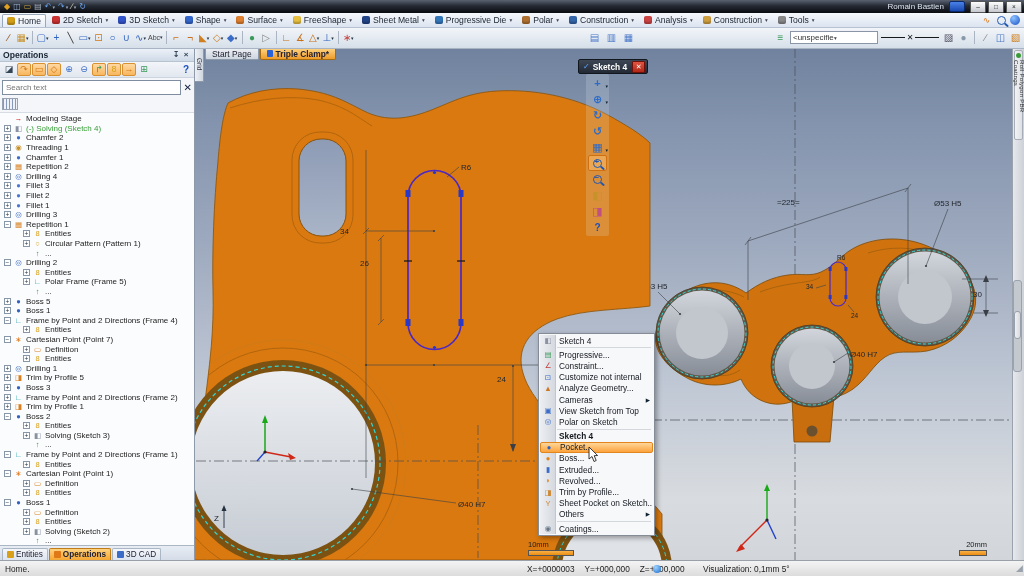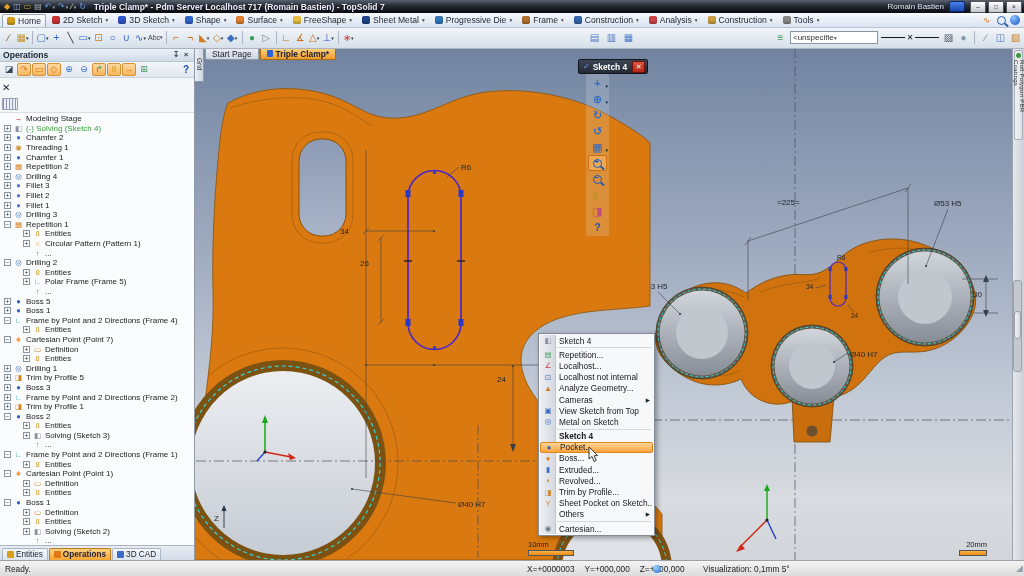--- a/index.html
+++ b/index.html
@@ -149,21 +149,20 @@
       <span class="qi" style="color: rgb(200, 160, 64);">▭</span>
       <span class="qi" style="color: rgb(170, 180, 192);">▤</span>
       <span class="qi" style="color: rgb(106, 160, 232);">↶</span>
       <span class="qcaret">▾</span>
       <span class="qi" style="color: rgb(106, 160, 232);">↷</span>
       <span class="qcaret">▾</span>
       <span class="qi" style="color: rgb(232, 216, 192);">∕</span>
       <span class="qcaret">▾</span>
       <span class="qi" style="color: rgb(106, 160, 232);">↻</span>
     </div>
-  <div class="tb-title">Triple Clamp* - Pdm Server Localhost 717 (Romain Bastien) - TopSolid 7</div>
   <div class="tb-right">
     <span class="tb-user">Romain Bastien</span>
     <span class="tb-badge"></span>
     <span id="winBtns" style="display:flex;gap:2px">
         <span class="winbtn">–</span>
         <span class="winbtn">□</span>
         <span class="winbtn">×</span>
       </span>
   </div>
 </div>
@@ -204,21 +203,21 @@
         <span>Sheet Metal</span>
         <span class="caret">▾</span>
       </div>
       <div class="rtab">
         <span class="chip" style="background: rgb(51, 119, 187);"></span>
         <span>Progressive Die</span>
         <span class="caret">▾</span>
       </div>
       <div class="rtab">
         <span class="chip" style="background: rgb(176, 112, 48);"></span>
-        <span>Frame</span>
+        <span>Polar</span>
         <span class="caret">▾</span>
       </div>
       <div class="rtab">
         <span class="chip" style="background: rgb(51, 102, 170);"></span>
         <span>Construction</span>
         <span class="caret">▾</span>
       </div>
       <div class="rtab">
         <span class="chip" style="background: rgb(204, 68, 68);"></span>
         <span>Analysis</span>
@@ -314,20 +313,21 @@
       <span class="lp-ti on" style="color: rgb(208, 120, 24);">◇</span>
       <span class="lp-ti" style="color: rgb(58, 108, 200);">⊕</span>
       <span class="lp-ti" style="color: rgb(58, 108, 200);">⊖</span>
       <span class="lp-ti on" style="color: rgb(58, 154, 90);">↱</span>
       <span class="lp-ti on" style="color: rgb(216, 160, 24);">8</span>
       <span class="lp-ti on" style="color: rgb(208, 120, 24);">→</span>
       <span class="lp-ti" style="color: rgb(58, 154, 90);">⊞</span>
       <span class="lp-help">?</span>
     </div>
   <div class="lp-search">
+    <input placeholder="Search text" style="">
     <span class="lp-x">✕</span>
   </div>
   <div class="lp-filter">
     <div class="lp-fbtn"></div>
   </div>
   <div class="lp-tree" id="lpTree">
       <div class="trow" style="padding-left: 4px;">
         <span style="width: 10px; flex: 0 0 auto;"></span>
         <span class="ticon" style="color: rgb(212, 32, 32);">→</span>
         <span class="tlabel">Modeling Stage</span>
@@ -801,46 +801,46 @@
   <div class="ctxmenu">
     <div class="gutter"></div>
     <div id="menuItems">
         <div class="mrow">
           <span class="mi" style="color: rgb(138, 146, 162);">◧</span>
           <span class="ml">Sketch 4</span>
         </div>
         <div class="msep"></div>
         <div class="mrow">
           <span class="mi" style="color: rgb(58, 154, 90);">▤</span>
-          <span class="ml">Repetition...</span>
+          <span class="ml">Progressive...</span>
         </div>
         <div class="mrow">
           <span class="mi" style="color: rgb(192, 64, 64);">∠</span>
-          <span class="ml">Localhost...</span>
+          <span class="ml">Constraint...</span>
         </div>
         <div class="mrow">
           <span class="mi" style="color: rgb(58, 108, 200);">⊡</span>
-          <span class="ml">Localhost not internal</span>
+          <span class="ml">Customize not internal</span>
         </div>
         <div class="mrow">
           <span class="mi" style="color: rgb(204, 119, 34);">▲</span>
           <span class="ml">Analyze Geometry...</span>
         </div>
         <div class="mrow">
           <span class="mi"></span>
           <span class="ml">Cameras</span>
           <span class="subar">▶</span>
         </div>
         <div class="mrow">
           <span class="mi" style="color: rgb(58, 108, 200);">▣</span>
           <span class="ml">View Sketch from Top</span>
         </div>
         <div class="mrow">
           <span class="mi" style="color: rgb(58, 108, 200);">◎</span>
-          <span class="ml">Metal on Sketch</span>
+          <span class="ml">Polar on Sketch</span>
         </div>
         <div class="msep"></div>
         <div class="mrow head">
           <span class="mi"></span>
           <span class="ml">Sketch 4</span>
         </div>
         <div class="mrow hl">
           <span class="mi" style="color: rgb(47, 98, 192);">●</span>
           <span class="ml">Pocket...</span>
         </div>
@@ -865,21 +865,21 @@
           <span class="ml">Sheet Pocket on Sketch...</span>
         </div>
         <div class="mrow">
           <span class="mi"></span>
           <span class="ml">Others</span>
           <span class="subar">▶</span>
         </div>
         <div class="msep"></div>
         <div class="mrow">
           <span class="mi" style="color: rgb(102, 119, 136);">◉</span>
-          <span class="ml">Cartesian...</span>
+          <span class="ml">Coatings...</span>
         </div>
       </div>
   </div>
 
   <div class="cursor">
     <svg width="12" height="16">
         <path d="M1,0 L1,12 L4,9.5 L6,14.5 L8.2,13.5 L6.2,8.7 L9.6,8.5 Z" fill="#fff" stroke="#222" stroke-width="0.9"></path>
       </svg>
   </div>
 
@@ -895,21 +895,21 @@
 
   <div class="scale" id="scaleL">
     <span>10mm</span><div class="bar"></div>
   </div>
   <div class="scale" id="scaleR">
     <span>20mm</span><div class="bar"></div>
   </div>
 </div>
 
 <div class="statusbar">
-  <span id="sb-ready">Ready.</span>
+  <span id="sb-ready">Home.</span>
   <div class="sb-coords">
     <span>X=+0000003</span>
     <span>Y=+000,000</span>
     <span>Z=+000,000</span>
   </div>
   <span class="sb-ball"></span>
   <span id="sb-vis">Visualization: 0,1mm 5°</span>
   <span class="sb-grip">◢</span>
 </div>
 

